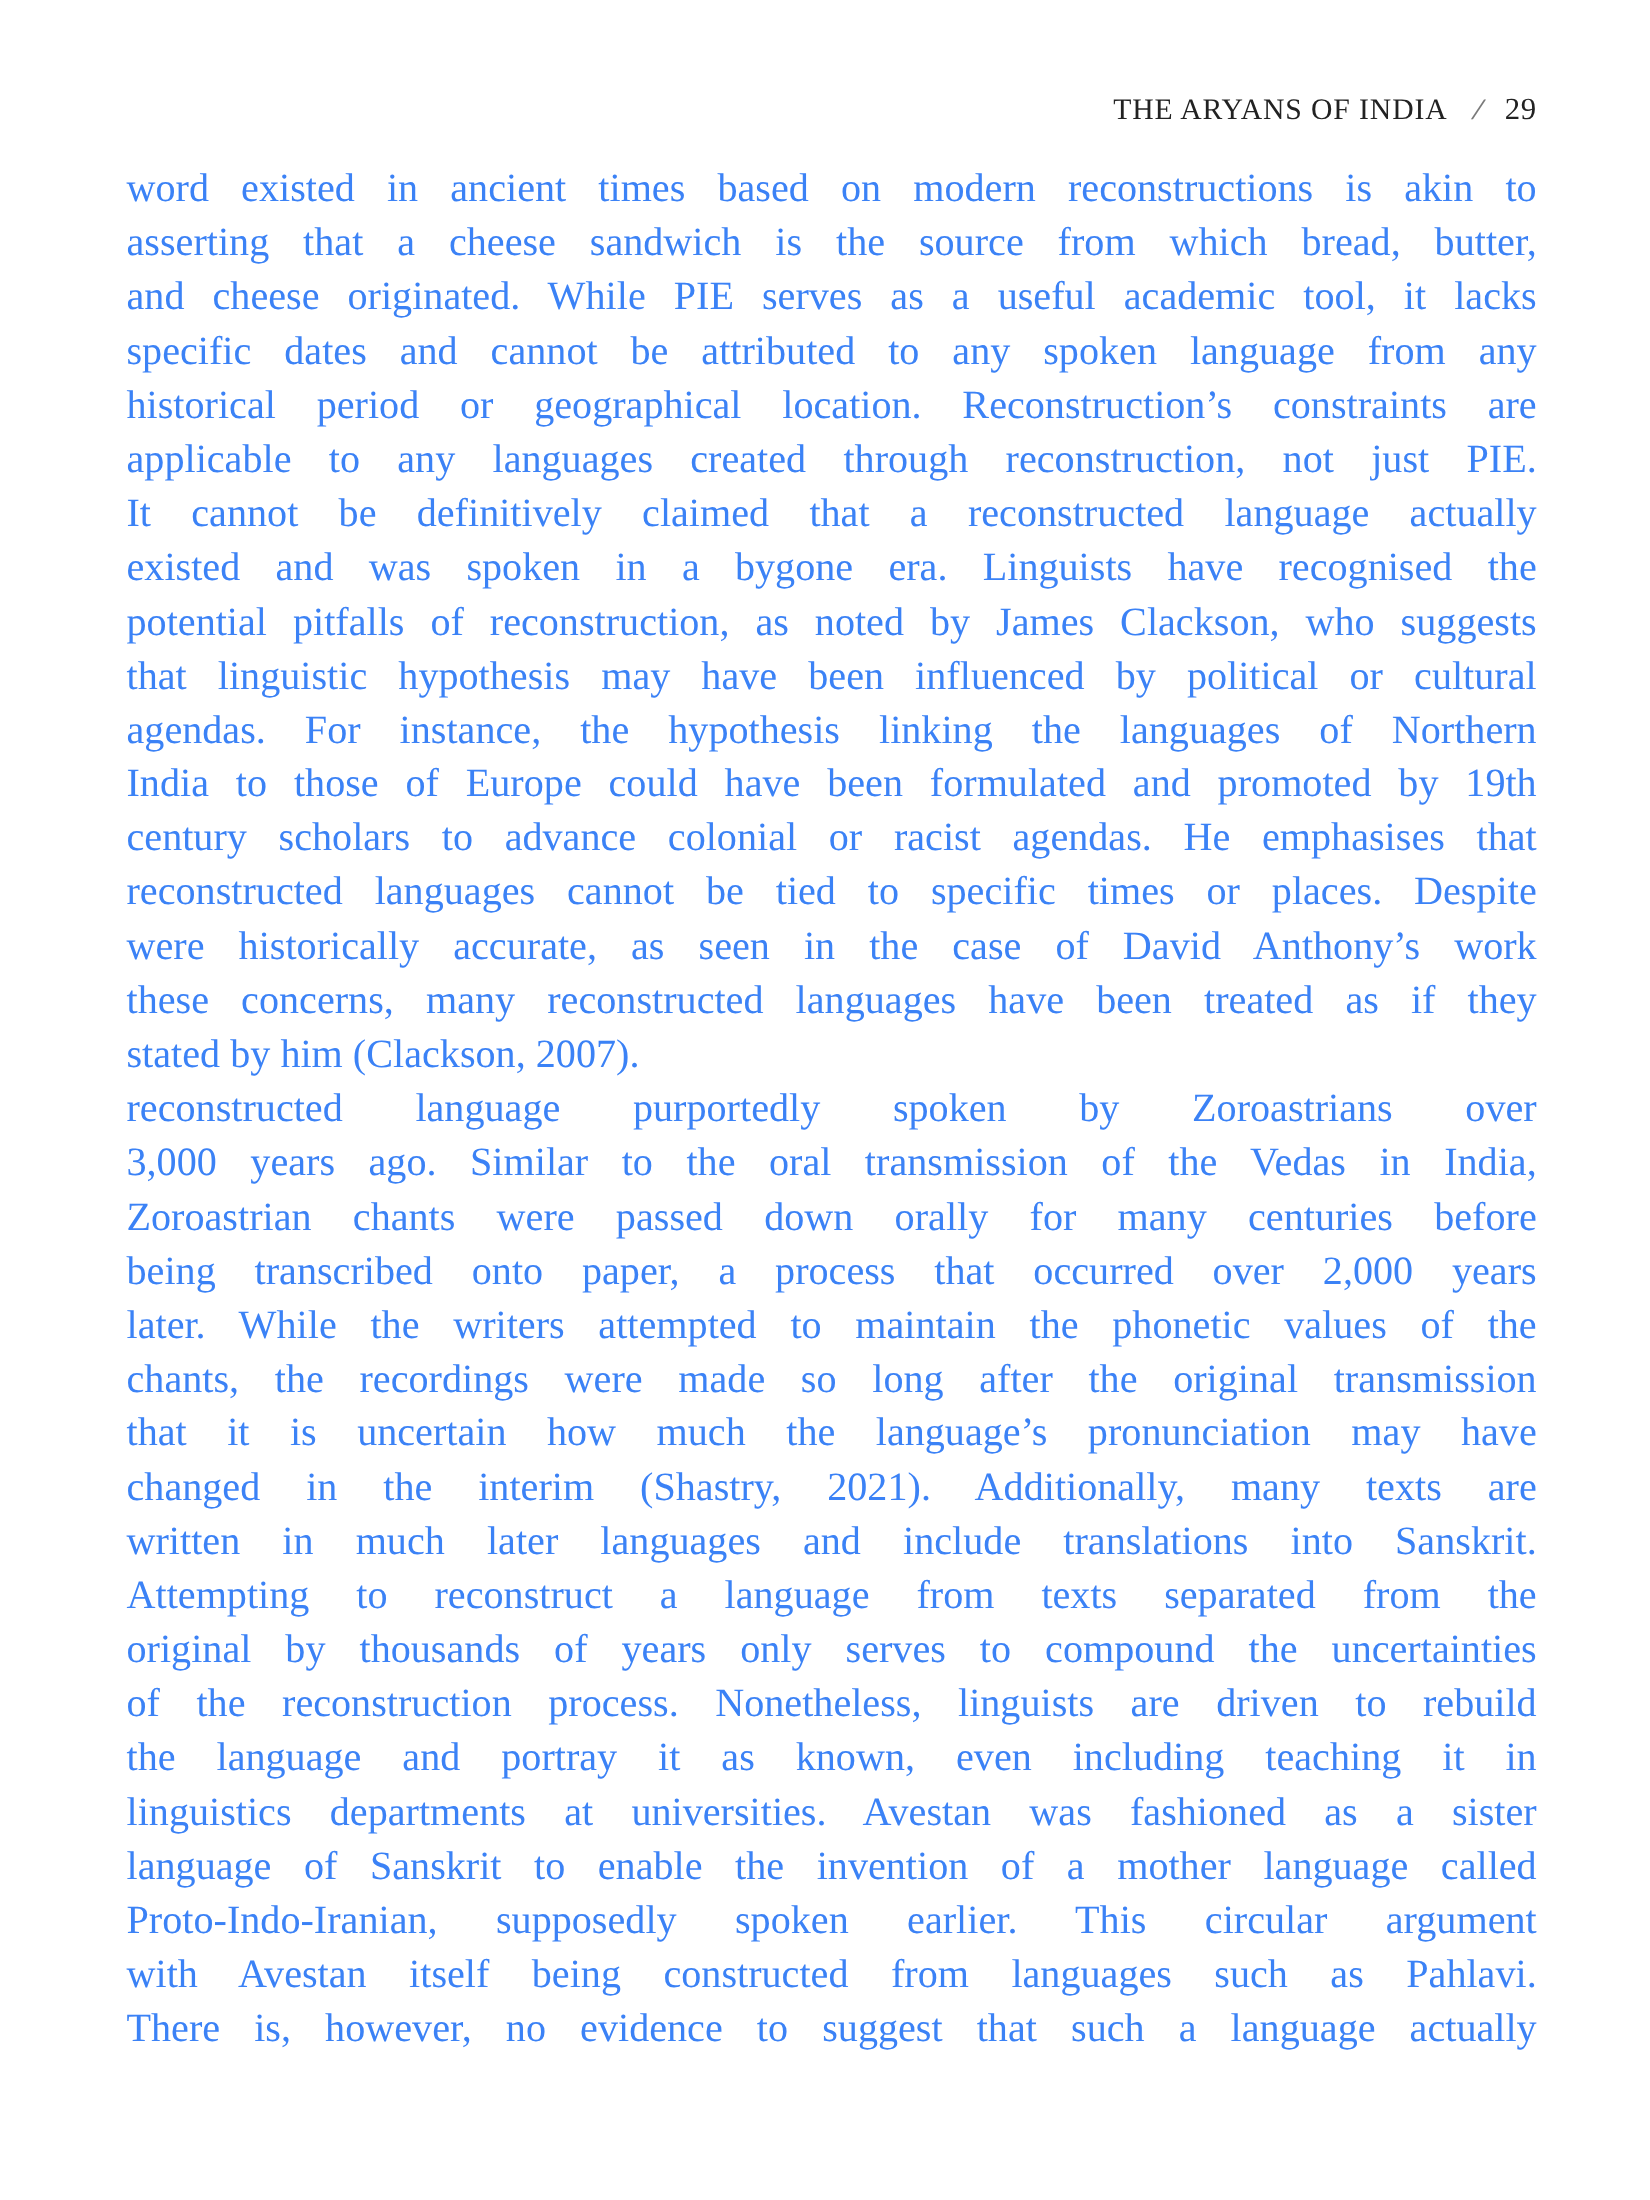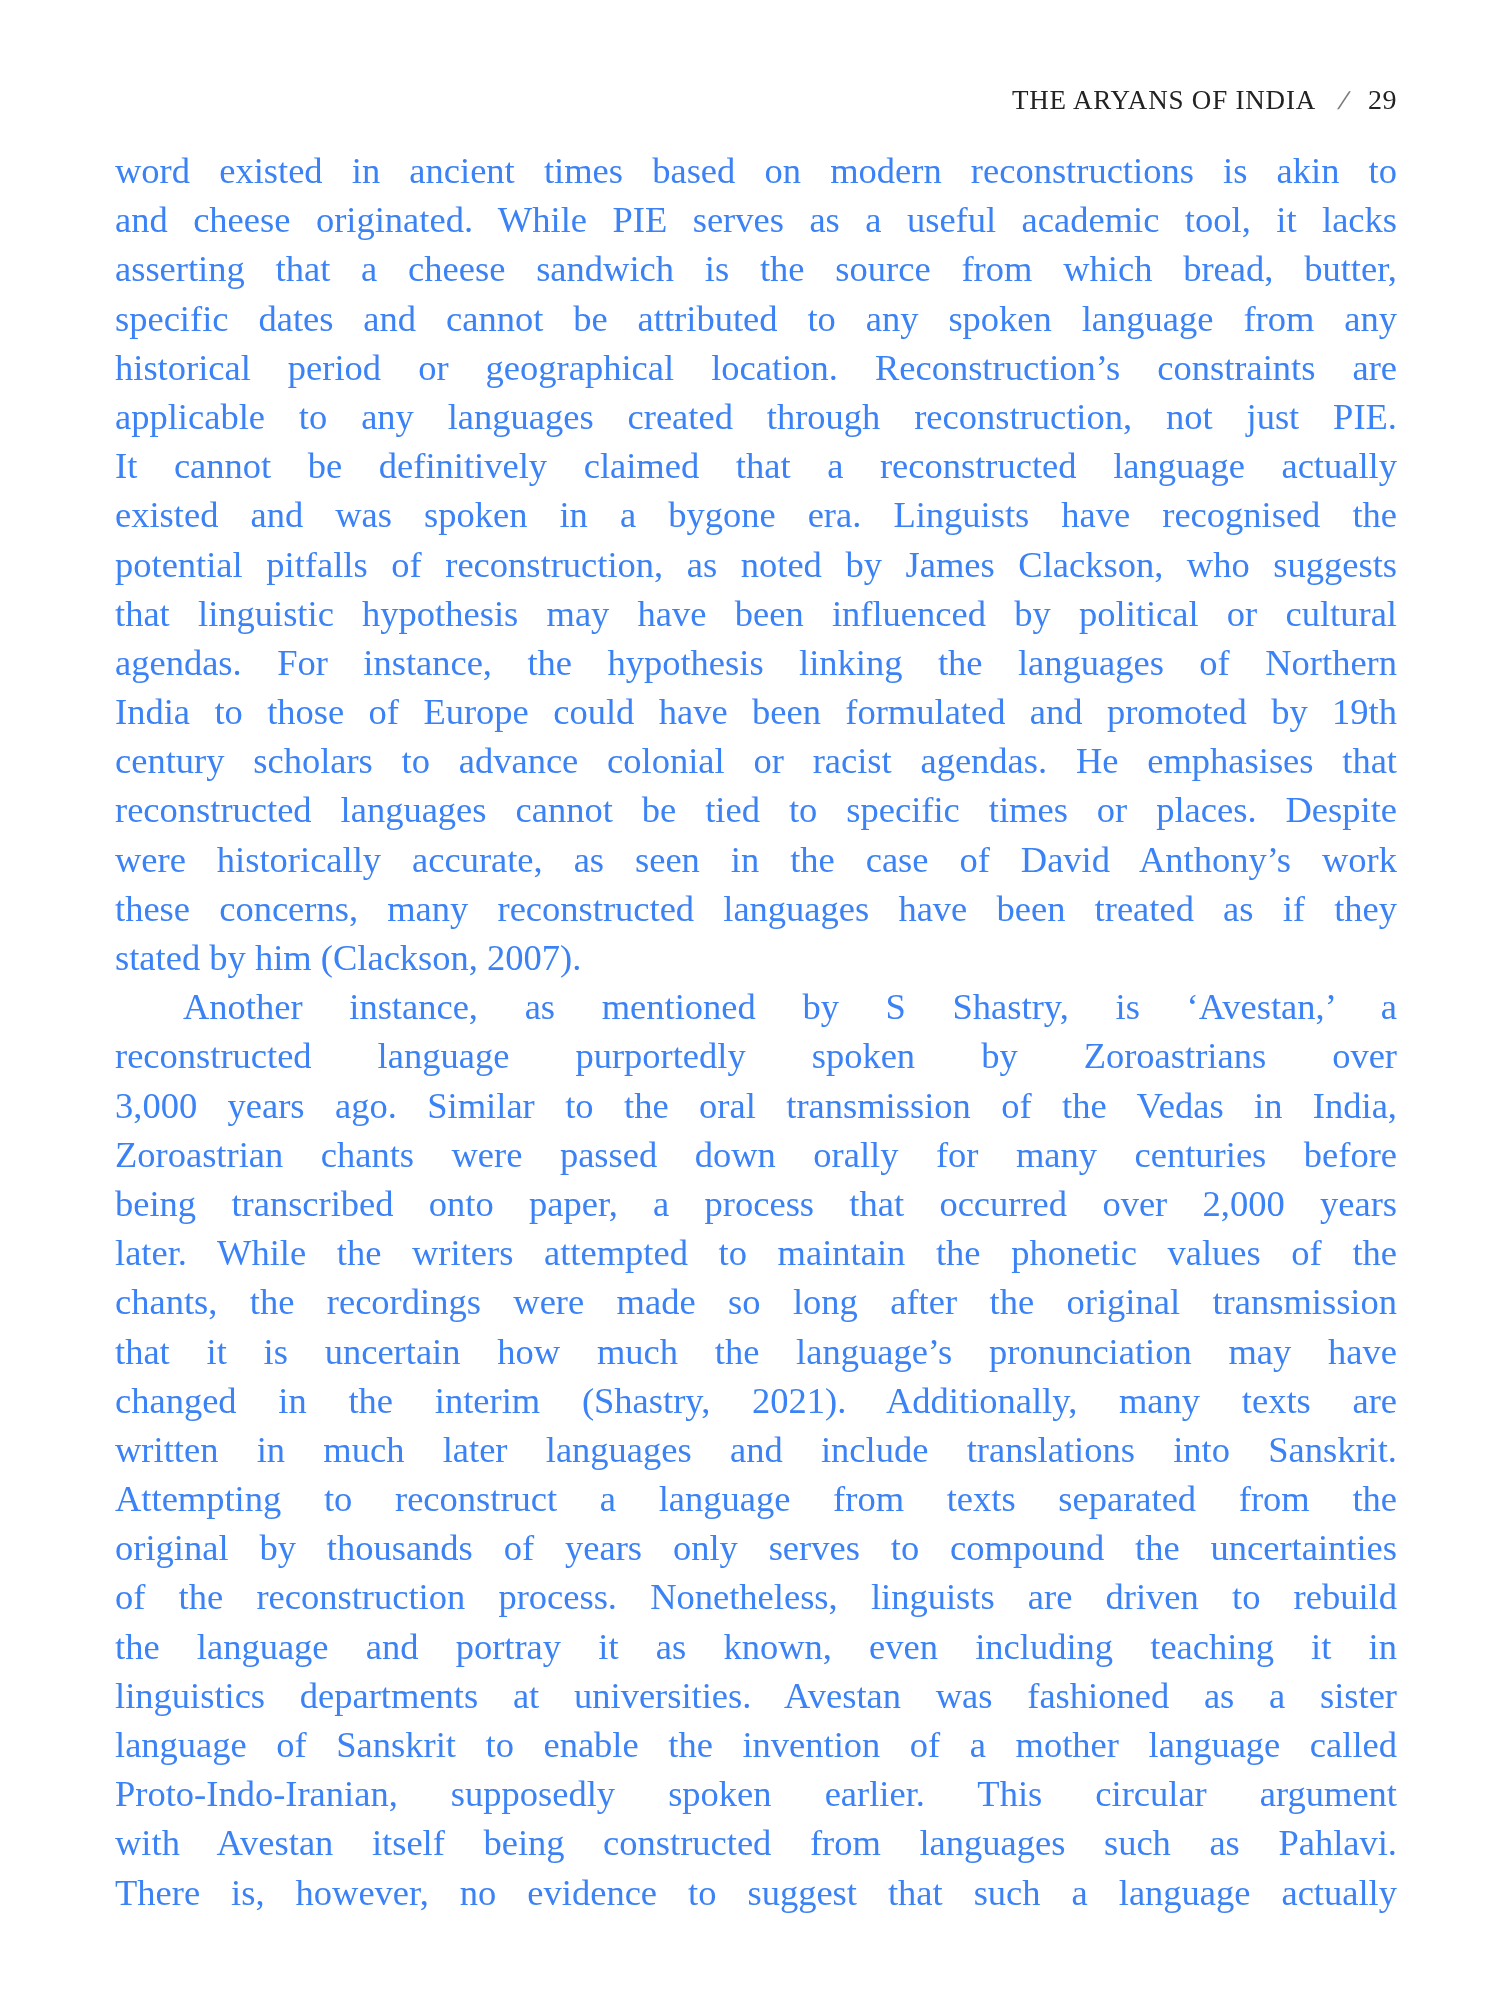--- a/index.html
+++ b/index.html
@@ -82,39 +82,38 @@
 
   <div class="running-head">
     <span class="title">The Aryans of India</span>
     <span class="sep">/</span>
     <span class="pageno">29</span>
   </div>
 
   <div class="body-text">
     <div>
       <span class="line">word existed in ancient times based on modern reconstructions is akin to</span>
+      <span class="line">asserting that a cheese sandwich is the source from which bread, butter,</span>
       <span class="line">and cheese originated. While PIE serves as a useful academic tool, it lacks</span>
-      <span class="line">asserting that a cheese sandwich is the source from which bread, butter,</span>
       <span class="line">specific dates and cannot be attributed to any spoken language from any</span>
       <span class="line">historical period or geographical location. Reconstruction’s constraints are</span>
       <span class="line">applicable to any languages created through reconstruction, not just PIE.</span>
       <span class="line">It cannot be definitively claimed that a reconstructed language actually</span>
       <span class="line">existed and was spoken in a bygone era. Linguists have recognised the</span>
       <span class="line">potential pitfalls of reconstruction, as noted by James Clackson, who suggests</span>
       <span class="line">that linguistic hypothesis may have been influenced by political or cultural</span>
       <span class="line">agendas. For instance, the hypothesis linking the languages of Northern</span>
       <span class="line">India to those of Europe could have been formulated and promoted by 19th</span>
       <span class="line">century scholars to advance colonial or racist agendas. He emphasises that</span>
       <span class="line">reconstructed languages cannot be tied to specific times or places. Despite</span>
       <span class="line">were historically accurate, as seen in the case of David Anthony’s work</span>
       <span class="line">these concerns, many reconstructed languages have been treated as if they</span>
       <span class="line last">stated by him (Clackson, 2007).</span>
     </div>
     <div>
-      <span class="line indent">Another instance, as mentioned by S Shastry, is ‘Avestan,’ a</span>
       <span class="line">reconstructed language purportedly spoken by Zoroastrians over</span>
       <span class="line">3,000 years ago. Similar to the oral transmission of the Vedas in India,</span>
       <span class="line">Zoroastrian chants were passed down orally for many centuries before</span>
       <span class="line">being transcribed onto paper, a process that occurred over 2,000 years</span>
       <span class="line">later. While the writers attempted to maintain the phonetic values of the</span>
       <span class="line">chants, the recordings were made so long after the original transmission</span>
       <span class="line">that it is uncertain how much the language’s pronunciation may have</span>
       <span class="line">changed in the interim (Shastry, 2021). Additionally, many texts are</span>
       <span class="line">written in much later languages and include translations into Sanskrit.</span>
       <span class="line">Attempting to reconstruct a language from texts separated from the</span>

